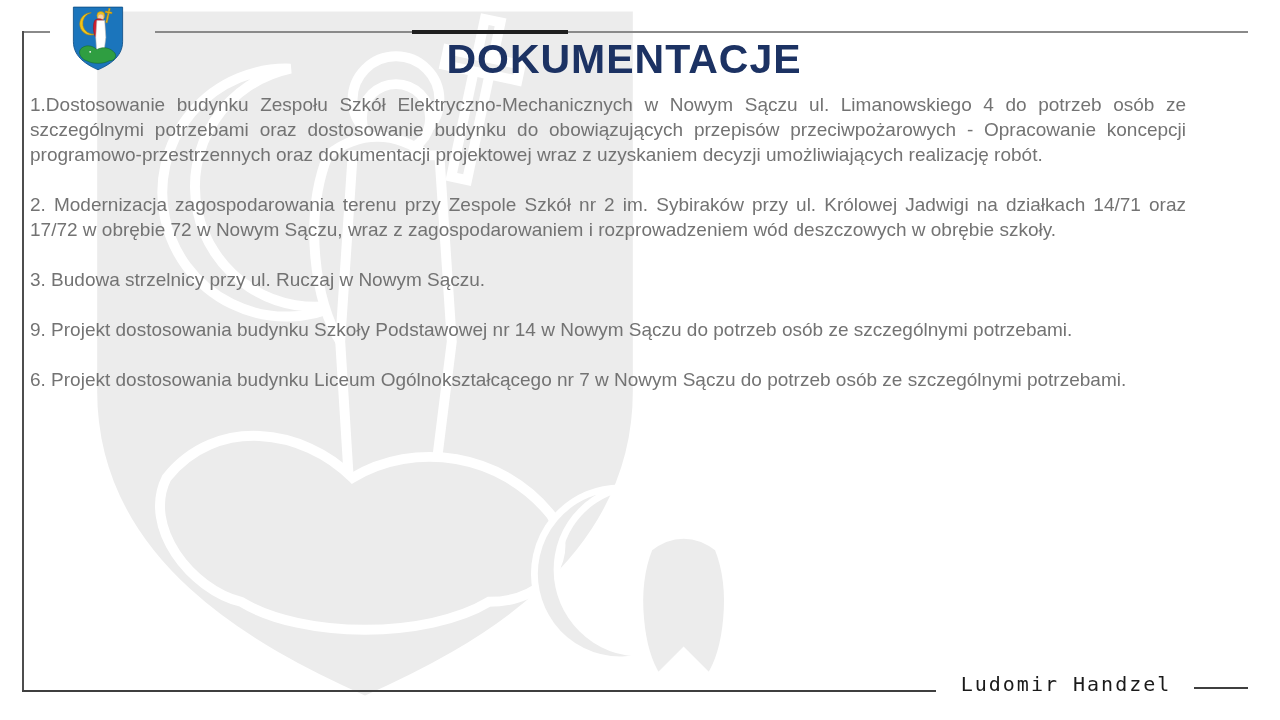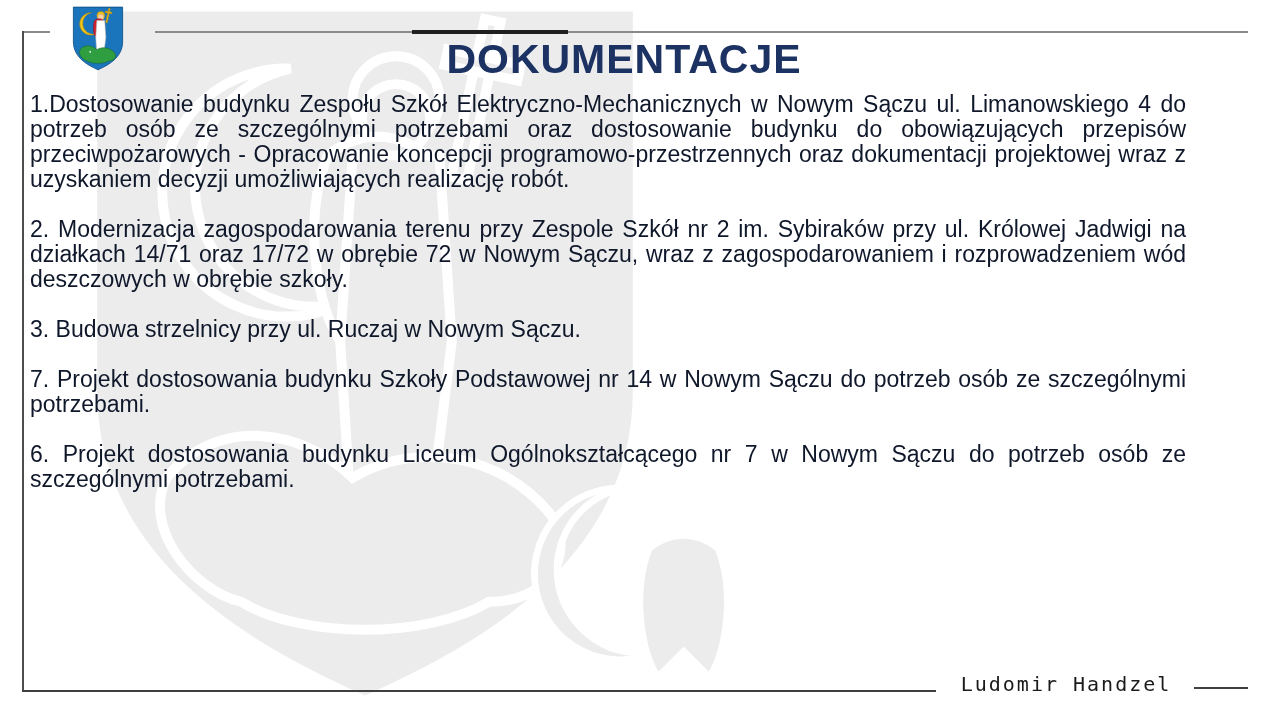--- a/index.html
+++ b/index.html
@@ -30,21 +30,21 @@
   .right-border{left:1254px;top:31px;width:2px;height:658px;background:#5a5a5a;}
   .sig-line-right{left:1194px;top:687px;width:62px;height:2px;background:#3f3f3f;}
   
   .title{
     position:absolute;left:0;top:36px;width:100%;text-align:center;z-index:2;
     font-size:41px;font-weight:700;letter-spacing:1px;color:#1c3263;
   }
   
   .body-text{position:absolute;left:30px;top:92px;width:1156px;z-index:2;}
   .body-text p{
-    margin:0 0 25px 0;color:#0f172a;font-size:23px;line-height:25px;
+    margin:0 0 25px 0;color:#737373;font-size:19px;line-height:25px;
     text-align:justify;
   }
   
   .signature{
     position:absolute;left:938px;top:672px;width:256px;z-index:2;
     display:flex;flex-direction:column;align-items:center;
   }
   .sig-name{
     font-family:"DejaVu Sans Mono",monospace;font-weight:400;
     font-size:20px;letter-spacing:2px;color:#1a1a1a;white-space:nowrap;line-height:24px;
@@ -100,21 +100,21 @@
     <path class="c-green" d="M18,78 C26,68 40,70 48,78 C58,72 72,74 80,84 C84,90 80,98 70,98 C60,104 40,104 30,98 C22,96 14,86 18,78 Z"></path>
     <circle cx="36" cy="82" r="1.6" fill="#ffffff"></circle>
   </svg>
 
   <div class="title">DOKUMENTACJE</div>
 
   <div class="body-text">
     <p>1.Dostosowanie budynku Zespołu Szkół Elektryczno-Mechanicznych w Nowym Sączu ul. Limanowskiego 4 do potrzeb osób ze szczególnymi potrzebami oraz dostosowanie budynku do obowiązujących przepisów przeciwpożarowych - Opracowanie koncepcji programowo-przestrzennych oraz dokumentacji projektowej wraz z uzyskaniem decyzji umożliwiających realizację robót.</p>
     <p>2. Modernizacja zagospodarowania terenu przy Zespole Szkół nr 2 im. Sybiraków przy ul. Królowej Jadwigi na działkach 14/71 oraz 17/72 w obrębie 72 w Nowym Sączu, wraz z zagospodarowaniem i rozprowadzeniem wód deszczowych w obrębie szkoły.</p>
     <p>3. Budowa strzelnicy przy ul. Ruczaj w Nowym Sączu.</p>
-    <p>7. Projekt dostosowania budynku Szkoły Podstawowej nr 14 w Nowym Sączu do potrzeb osób ze szczególnymi potrzebami.</p>
+    <p>9. Projekt dostosowania budynku Szkoły Podstawowej nr 14 w Nowym Sączu do potrzeb osób ze szczególnymi potrzebami.</p>
     <p>6. Projekt dostosowania budynku Liceum Ogólnokształcącego nr 7 w Nowym Sączu do potrzeb osób ze szczególnymi potrzebami.</p>
   </div>
 
   <div class="signature">
     <div class="sig-name">Ludomir Handzel</div>
   </div>
 
 </div>
 
 </body></html>

